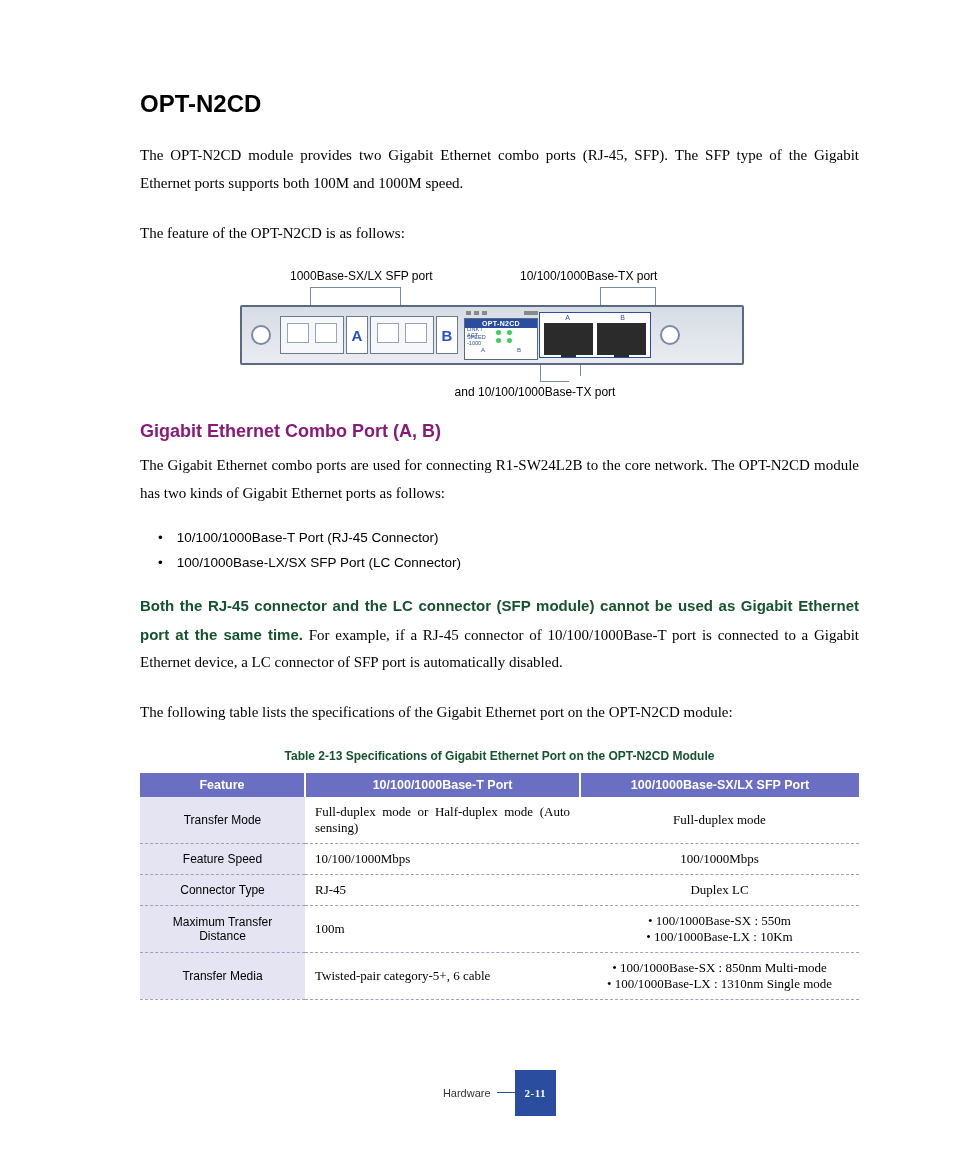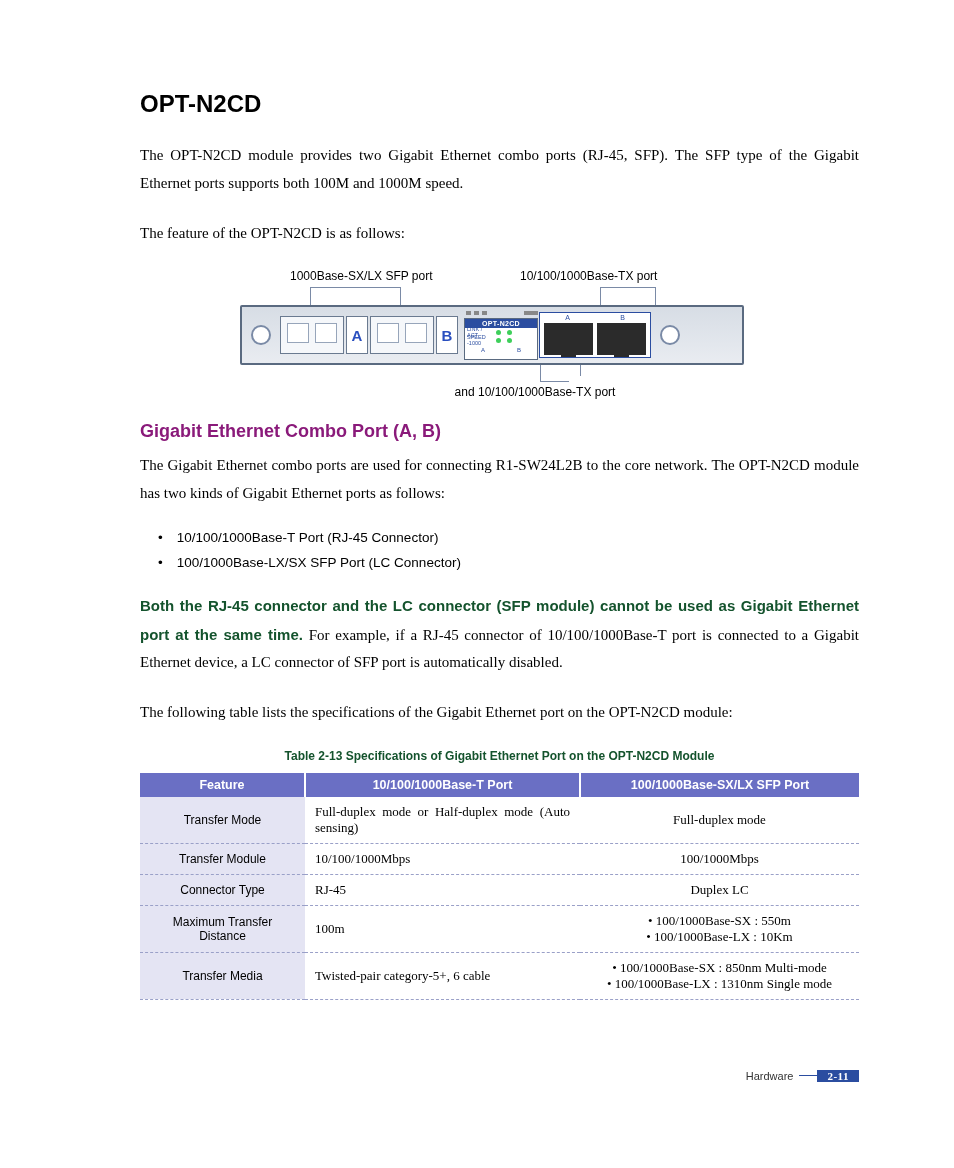--- a/index.html
+++ b/index.html
@@ -177,27 +177,27 @@
     width: 255px;
     font-family: "Palatino Linotype", Palatino, serif;
   }
   table.spec tbody tr td:nth-child(3) {
     font-family: "Palatino Linotype", Palatino, serif;
     text-align: center;
   }
   table.spec tbody tr:nth-child(1) td:nth-child(2) { text-align: justify; }
   .footer {
     margin-top: 70px;
-    display: flex; justify-content: flex-end; align-items: center;
+    display: flex; justify-content: center; align-items: center;
     font-size: 11px; font-family: Arial, Helvetica, sans-serif;
   }
   .footer-label { margin-right: 6px; color: #333; }
   .footer-divider { width: 18px; height: 1px; background: #2b4da0; margin-right: 0; }
   .footer-page {
-    background: #2b4da0; color: #fff; padding: 0 10px;
+    background: #2b4da0; color: #fff; padding: 17px 10px;
     font-family: "Palatino Linotype", Palatino, serif; font-weight: bold;
     letter-spacing: 0.5px;
   }
 </style>
 </head>
 <body>
 
 <div class="page">
 
   <h1 class="section-title">OPT-N2CD</h1>
@@ -302,21 +302,21 @@
         <th>100/1000Base-SX/LX SFP Port</th>
       </tr>
     </thead>
     <tbody id="spec-body">
     <tr>
           <td>Transfer Mode</td>
           <td>Full-duplex mode or Half-duplex mode (Auto sensing)</td>
           <td style="white-space: pre-line;">Full-duplex mode</td>
         </tr>
         <tr>
-          <td>Transfer Module</td>
+          <td>Feature Speed</td>
           <td>10/100/1000Mbps</td>
           <td style="white-space: pre-line;">100/1000Mbps</td>
         </tr>
         <tr>
           <td>Connector Type</td>
           <td>RJ-45</td>
           <td style="white-space: pre-line;">Duplex LC</td>
         </tr>
         <tr>
           <td>Maximum Transfer Distance</td>

